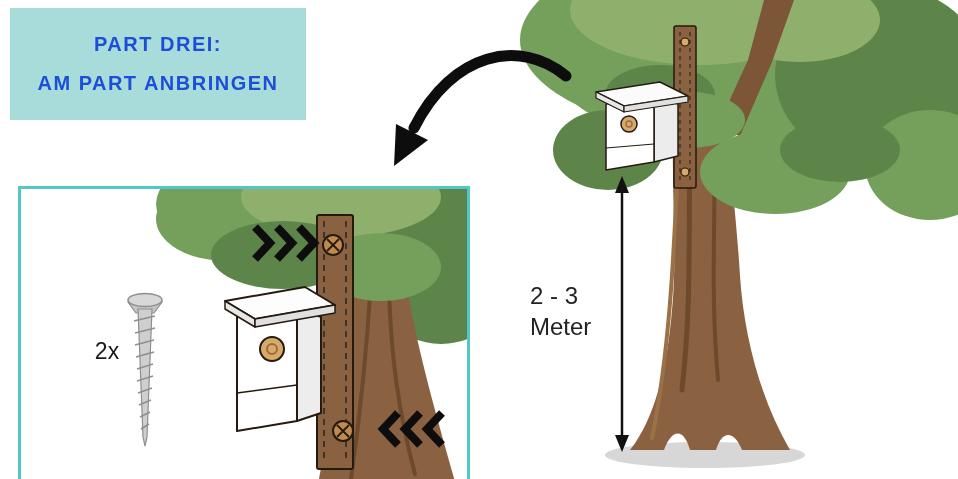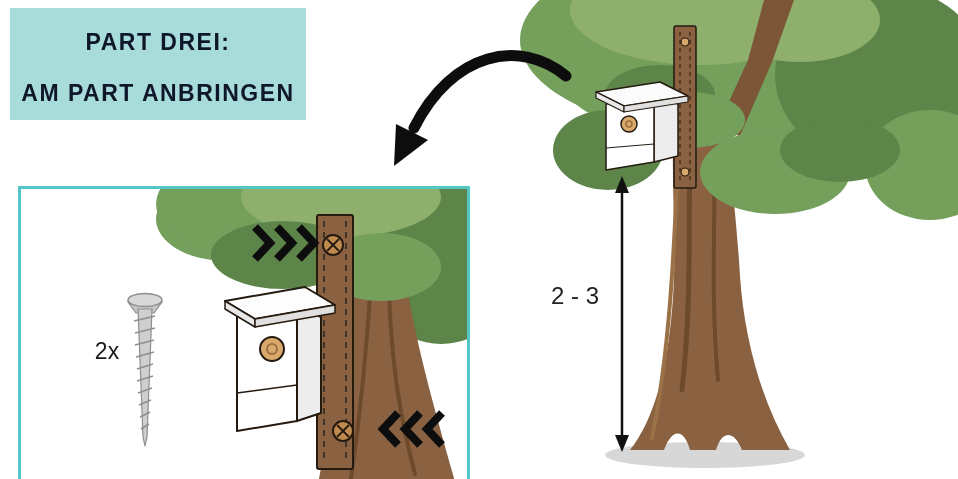--- a/index.html
+++ b/index.html
@@ -8,26 +8,25 @@
     overflow:hidden;font-family:"Liberation Sans",sans-serif;
   }
   .scene{position:absolute;left:0;top:0;z-index:1;}
   svg text{font-family:"Liberation Sans",sans-serif;}
   .title-box{
     position:absolute;left:10px;top:8px;width:296px;height:112px;
     background:#a7dcda;z-index:3;display:flex;flex-direction:column;
     justify-content:center;align-items:center;gap:16px;
   }
   .title-line{
-    font-weight:bold;font-size:23px;letter-spacing:1.5px;color:#0f172a;
+    font-weight:bold;font-size:20px;letter-spacing:1.5px;color:#1d4ed8;
     white-space:nowrap;
-    margin-top:8px;
   }
   .measure-label{
-    position:absolute;left:530px;top:280px;width:90px;text-align:center;
+    position:absolute;left:530px;top:280px;width:90px;
     font-size:24px;line-height:31px;color:#222;z-index:2;
   }
   .detail-box{
     position:absolute;left:18px;top:186px;width:446px;height:300px;
     border:3px solid #54c6c6;background:#ffffff;z-index:2;overflow:hidden;
   }
 </style>
 </head>
 <body>
 
@@ -94,20 +93,21 @@
     </g>
   </svg>
 
   <div class="title-box">
     <div class="title-line">PART DREI:</div>
     <div class="title-line">AM PART ANBRINGEN</div>
   </div>
 
   <div class="measure-label">
     <div>2 - 3</div>
+    <div>Meter</div>
   </div>
 
   <div class="detail-box">
     <svg width="446" height="300" viewBox="0 0 446 300">
 
       <g>
         <ellipse cx="205" cy="30" rx="70" ry="42" fill="#74a05c"></ellipse>
         <ellipse cx="300" cy="15" rx="165" ry="66" fill="#74a05c"></ellipse>
         <ellipse cx="420" cy="70" rx="78" ry="85" fill="#5d8549"></ellipse>
         <ellipse cx="320" cy="8" rx="100" ry="40" fill="#8fb06d"></ellipse>

